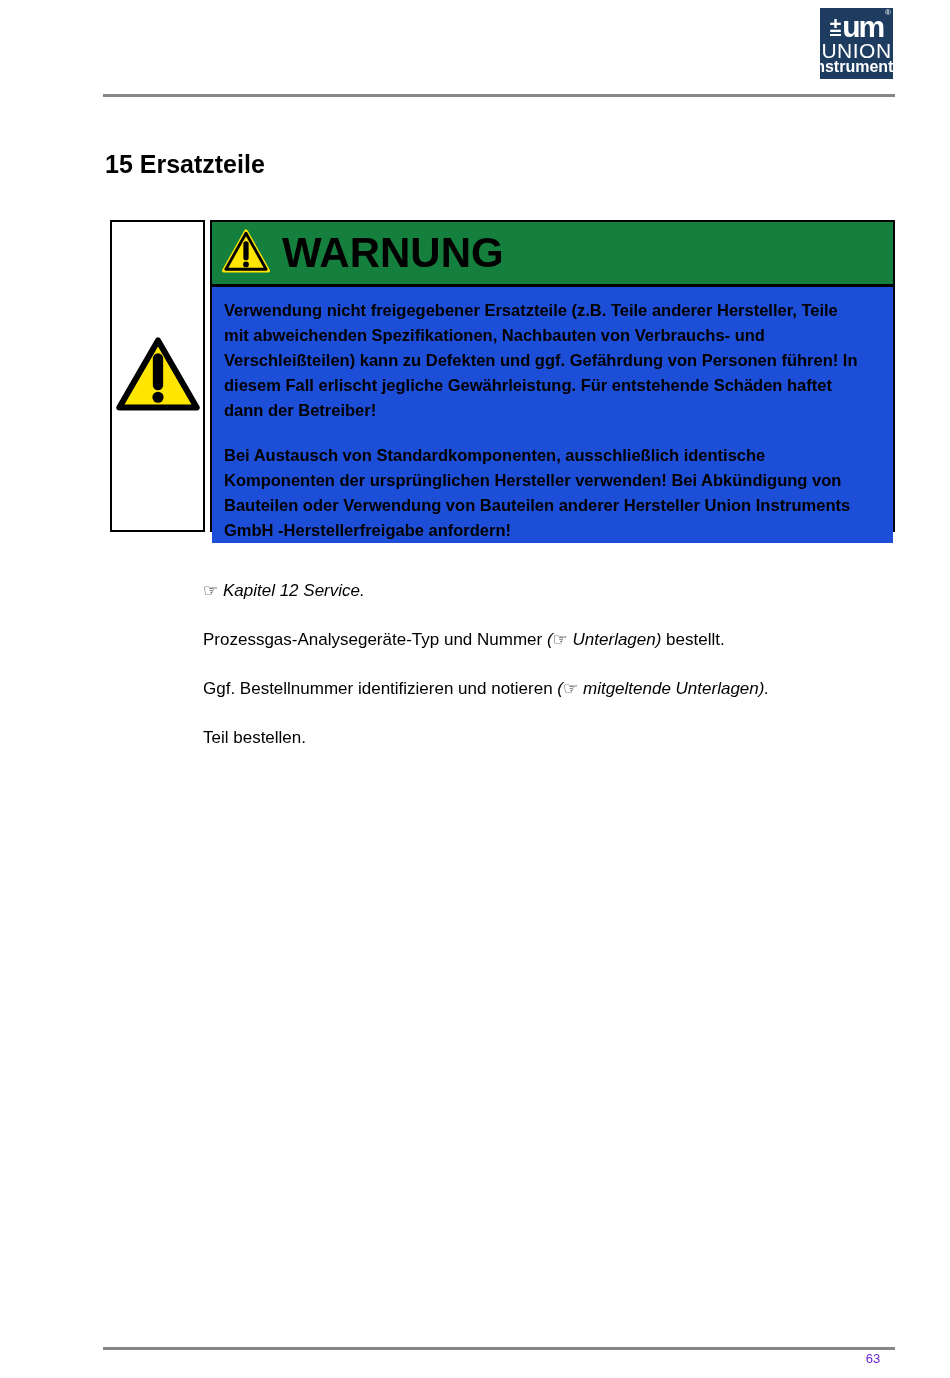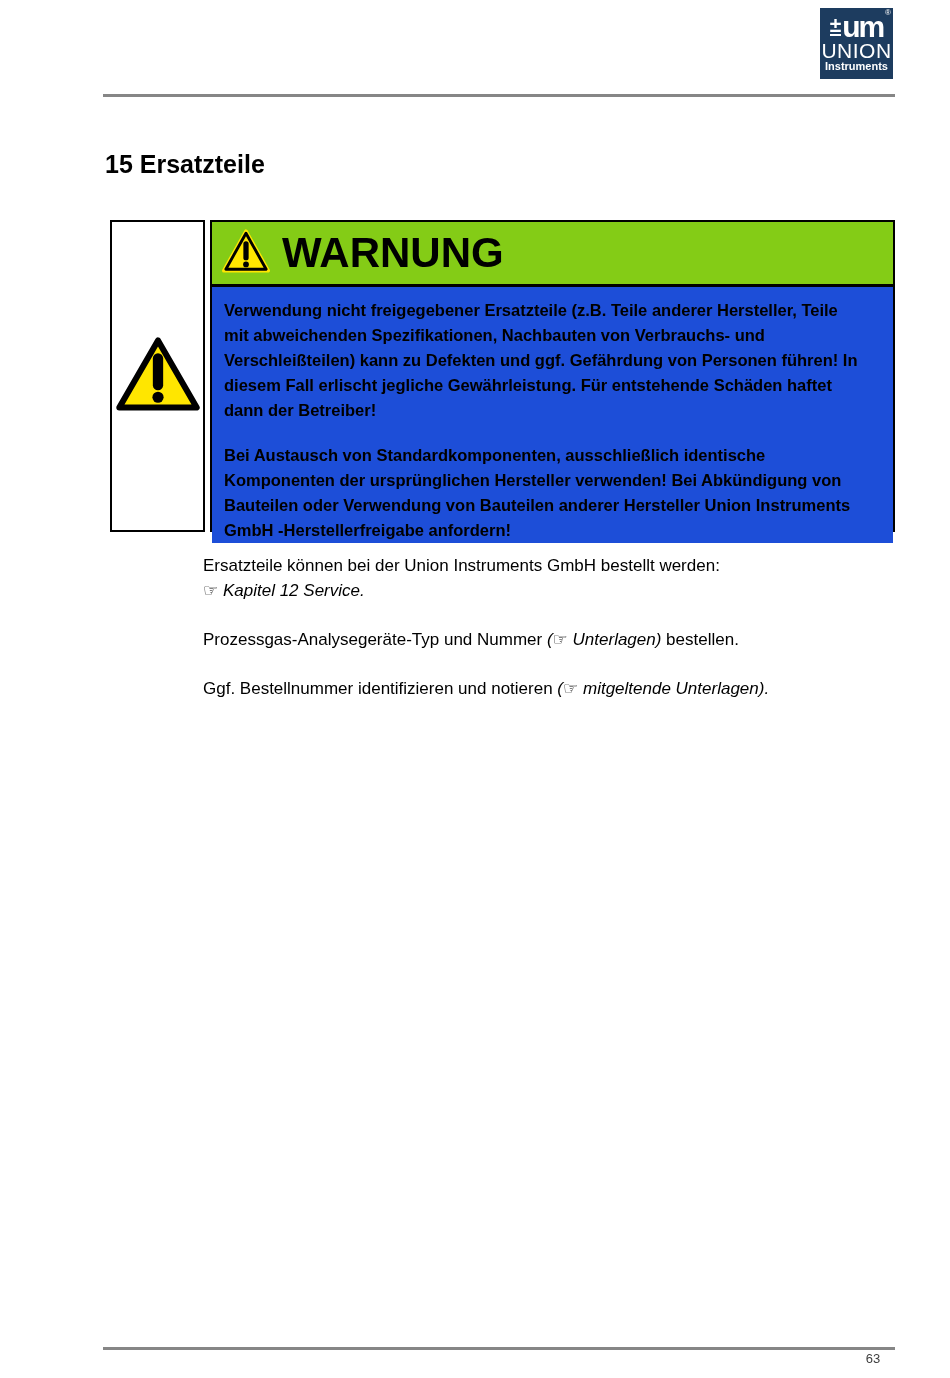--- a/index.html
+++ b/index.html
@@ -14,51 +14,51 @@
   .logo {
     position:absolute; left:820px; top:8px; width:73px; height:71px;
     background:#1d3c5f; color:#fff; display:flex; flex-direction:column;
     align-items:center; justify-content:flex-start; padding-top:2px;
   }
   .logo .reg { position:absolute; top:1px; right:2px; font-size:8px; line-height:8px; }
   .logo .glyph-row { display:flex; align-items:flex-end; height:32px; line-height:30px; }
   .logo .pm { font-size:21px; font-weight:bold; line-height:18px; border-bottom:2px solid #fff; margin-right:1px; margin-bottom:6px; }
   .logo .um { font-size:30px; font-weight:bold; letter-spacing:-2px; line-height:30px; }
   .logo .l1 { font-size:21px; font-weight:normal; letter-spacing:0.5px; line-height:18px; }
-  .logo .l2 { font-size:11px; font-weight:bold; line-height:13px; }
+  .logo .l2 { font-size:16px; font-weight:bold; line-height:13px; }
 
   .rule { position:absolute; left:103px; width:792px; height:3px; background:#868686; }
   .rule-top { top:94px; }
   .rule-bottom { top:1347px; }
 
   .h1 { position:absolute; left:105px; top:150px; font-size:25px; font-weight:bold; }
 
   
   .warnbox { position:absolute; left:110px; top:220px; width:785px; height:312px; display:flex; }
   .warn-icon-cell {
     width:95px; border:2px solid #000; background:#fff; margin-right:5px;
     display:flex; align-items:center; justify-content:center; flex:none;
   }
   .warn-right { flex:1; display:flex; flex-direction:column; border:2px solid #000; }
   .warn-header {
-    background:#84cc16; border-bottom:3px solid #000; height:65px; flex:none;
+    background:#15803d; border-bottom:3px solid #000; height:65px; flex:none;
     display:flex; align-items:center; padding-left:10px;
   }
   .warn-title { font-size:42px; font-weight:bold; letter-spacing:0px; margin-left:12px; }
   .warn-body { flex:1; background:#1d4ed8; padding:11px 12px 0 12px; font-size:16.5px; font-weight:bold; line-height:25px; }
   .warn-body .p2 { margin-top:20px; }
 
   
   .content { position:absolute; left:203px; top:553px; width:680px; font-size:17px; line-height:25px; }
   .content .ref { font-style:italic; }
   .content .p { margin:0; }
   .content .gap-big { margin-top:24px; }
   .content .gap { margin-top:24px; }
 
-  .pagenum { position:absolute; left:858px; top:1351px; width:30px; text-align:center; font-size:13px; color:#404040; }
+  .pagenum { position:absolute; left:858px; top:1351px; width:30px; text-align:center; font-size:13px; color:#6d28d9; }
 </style>
 </head>
 <body>
 
 <div class="page">
 
   <div class="logo">
     <span class="reg">®</span>
     <div class="glyph-row">
       <span class="pm">±</span>
@@ -96,27 +96,30 @@
       </div>
       <div class="warn-body">
         <div class="p1">Verwendung nicht freigegebener Ersatzteile (z.B. Teile anderer Hersteller, Teile<br>mit abweichenden Spezifikationen, Nachbauten von Verbrauchs- und<br>Verschleißteilen) kann zu Defekten und ggf. Gefährdung von Personen führen! In<br>diesem Fall erlischt jegliche Gewährleistung. Für entstehende Schäden haftet<br>dann der Betreiber!</div>
         <div class="p2">Bei Austausch von Standardkomponenten, ausschließlich identische<br>Komponenten der ursprünglichen Hersteller verwenden! Bei Abkündigung von<br>Bauteilen oder Verwendung von Bauteilen anderer Hersteller Union Instruments<br>GmbH -Herstellerfreigabe anfordern!</div>
       </div>
     </div>
   </div>
 
   <div class="content">
     <p class="p">
-      <span>Ersatzteile können bei der Union Instruments GmbH bestellt werden:</span><br>
+      <br>
       <span class="ref">☞ Kapitel 12 Service.</span>
     </p>
     <p class="p gap-big">
-      <span>Prozessgas-Analysegeräte-Typ und Nummer </span><span class="ref">(☞ Unterlagen)</span><span> bestellen.</span>
+      <span>Prozessgas-Analysegeräte-Typ und Nummer </span><span class="ref">(☞ Unterlagen)</span><span> bestellt.</span>
     </p>
     <p class="p gap">
       <span>Ggf. Bestellnummer identifizieren und notieren </span><span class="ref">(☞ mitgeltende Unterlagen).</span>
+    </p>
+    <p class="p gap">
+      <span>Teil bestellen.</span>
     </p>
   </div>
 
   <div class="rule rule-bottom"></div>
   <div class="pagenum">63</div>
 
 </div>
 
 </body></html>

